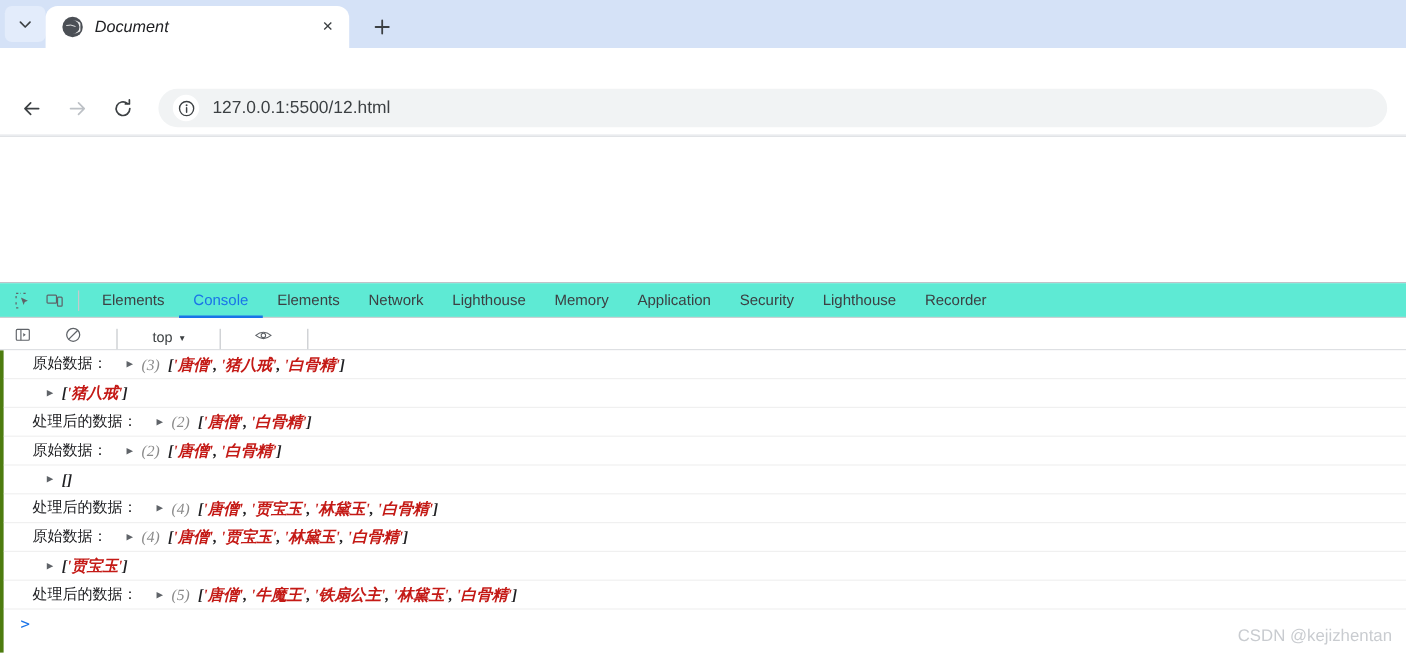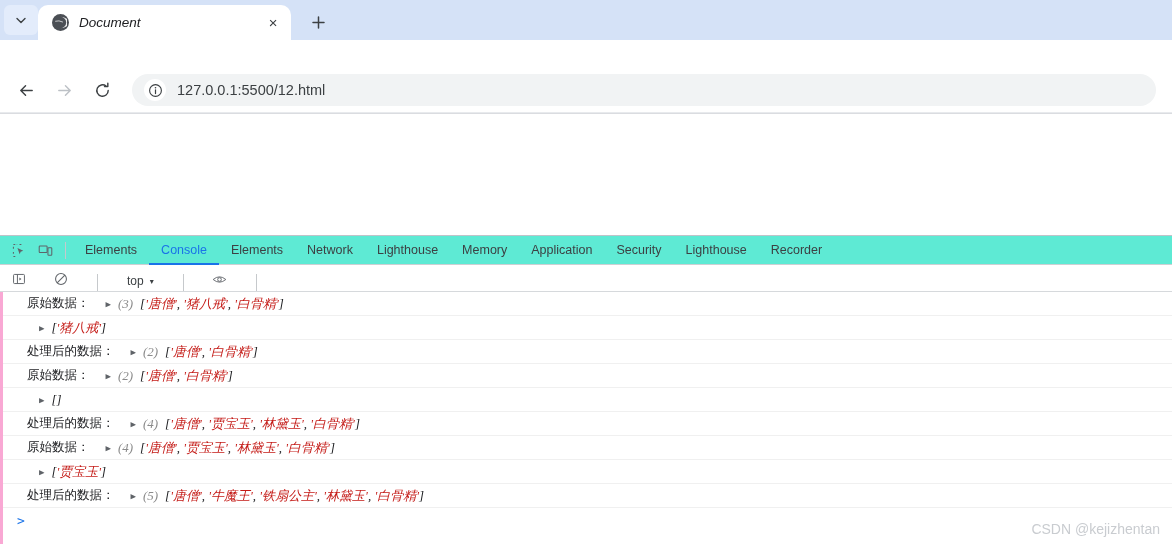--- a/index.html
+++ b/index.html
@@ -193,21 +193,21 @@
     padding: 0 6px;
     display: flex;
     align-items: center;
     background: #ffffff;
   }
 
   .console-area {
     flex: 1 1 auto;
     overflow: hidden;
     background: #ffffff;
-    border-left: 3px solid #f9a8d4;
+    border-left: 3px solid #4d7c0f;
     position: relative;
   }
   .console-row {
     height: 24px;
     display: flex;
     align-items: center;
     border-bottom: 1px solid #f0f0f0;
     padding-left: 24px;
     font-family: "DejaVu Sans Mono", monospace;
     font-size: 12px;
@@ -231,20 +231,21 @@
     font-style: italic;
     font-family: "Liberation Serif", serif;
     font-size: 13px;
     margin-right: 7px;
   }
   .arr-body {
     font-family: "Liberation Serif", serif;
     font-style: italic;
     font-size: 13px;
     color: #202124;
+    font-weight: bold;
   }
   .str { color: #c41a16; }
   .punc { color: #202124; }
 
   .prompt-row {
     height: 24px;
     display: flex;
     align-items: center;
     padding-left: 14px;
     font-size: 13px;

